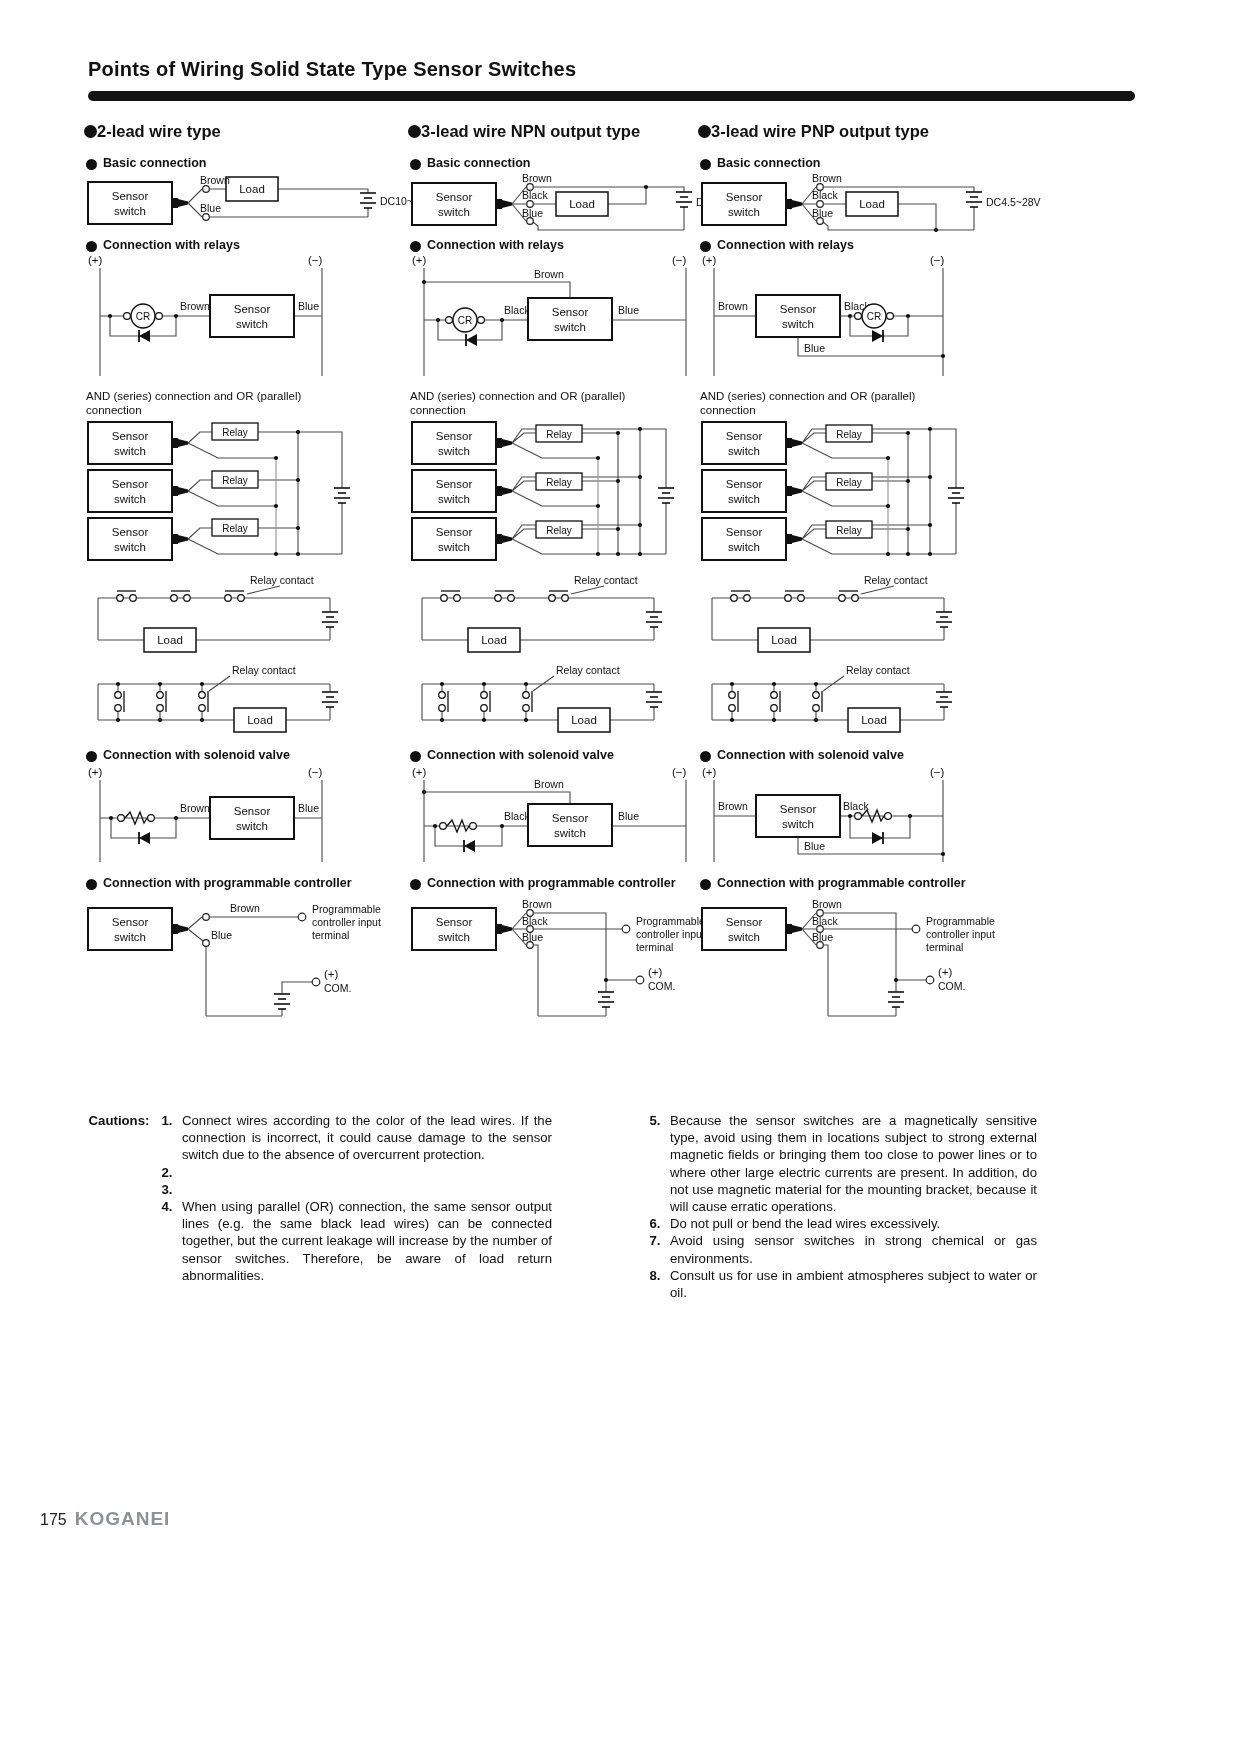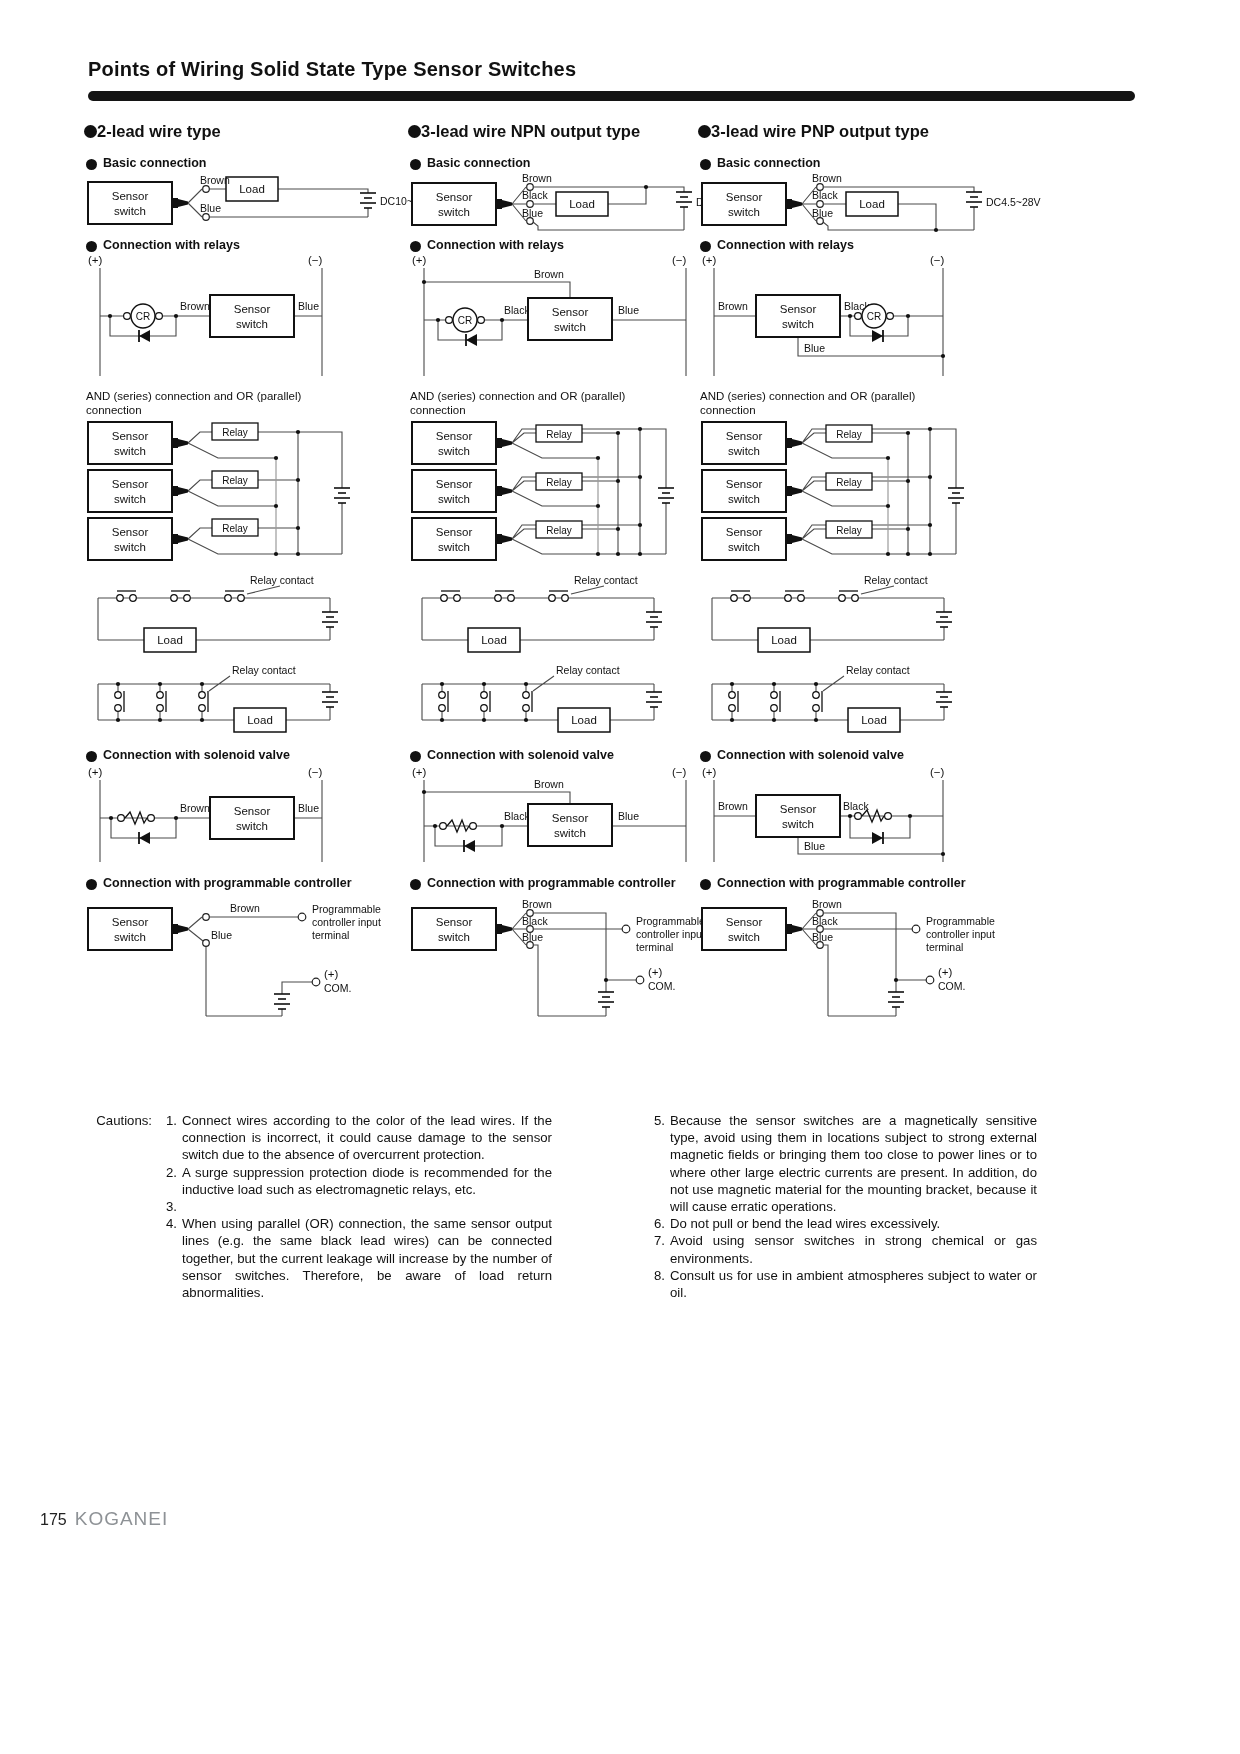--- a/index.html
+++ b/index.html
@@ -21,24 +21,24 @@
   .dm{font-size:11.5px}
   .dbx{font-size:11.5px}
   .wire{stroke:#4a4a4a;stroke-width:1.1;fill:none}
   .wireg{stroke:#9b9b9b;stroke-width:1.2;fill:none}
   .term{fill:#fff;stroke:#222;stroke-width:1.2}
   .jd{fill:#111}
   .cautions{position:absolute;top:1112px;font-size:13.2px;line-height:17.2px;text-align:justify}
   .c-row{display:grid;column-gap:5px;margin:0}
   .caut-left .c-row{grid-template-columns:66px 20px 1fr}
   .caut-right .c-row{grid-template-columns:20px 1fr}
-  .c-head,.c-num{font-weight:normal;text-align:right;white-space:nowrap}
+  .c-head,.c-num{font-weight:bold;text-align:center;white-space:nowrap}
   .footer{position:absolute;left:40px;top:1508px;display:flex;align-items:baseline;gap:8px}
   .pageno{font-size:16px;color:#222}
-  .brand{font-size:19px;font-weight:normal;color:#8e9296;letter-spacing:1px}
+  .brand{font-size:19px;font-weight:bold;color:#8e9296;letter-spacing:1px}
 </style>
 </head>
 <body>
 
 <div class="page">
 
   <svg width="0" height="0" style="position:absolute" aria-hidden="true">
     <defs>
       <g id="g-sensor">
         <rect x="0" y="0" width="84" height="42" fill="#fff" stroke="#111" stroke-width="2"></rect>
@@ -581,21 +581,20 @@
 
   <div class="cautions caut-left" style="left:86px;width:466px">
     <div class="c-row">
       <span class="c-head">Cautions:</span>
       <span class="c-num">1.</span>
       <span class="c-text">Connect wires according to the color of the lead wires. If the connection is incorrect, it could cause damage to the sensor switch due to the absence of overcurrent protection.</span>
     </div>
     <div class="c-row">
       <span class="c-head"></span>
       <span class="c-num">2.</span>
-      <span class="c-text">A surge suppression protection diode is recommended for the inductive load such as electromagnetic relays, etc.</span>
     </div>
     <div class="c-row">
       <span class="c-head"></span>
       <span class="c-num">3.</span>
     </div>
     <div class="c-row">
       <span class="c-head"></span>
       <span class="c-num">4.</span>
       <span class="c-text">When using parallel (OR) connection, the same sensor output lines (e.g. the same black lead wires) can be connected together, but the current leakage will increase by the number of sensor switches. Therefore, be aware of load return abnormalities.</span>
     </div>

